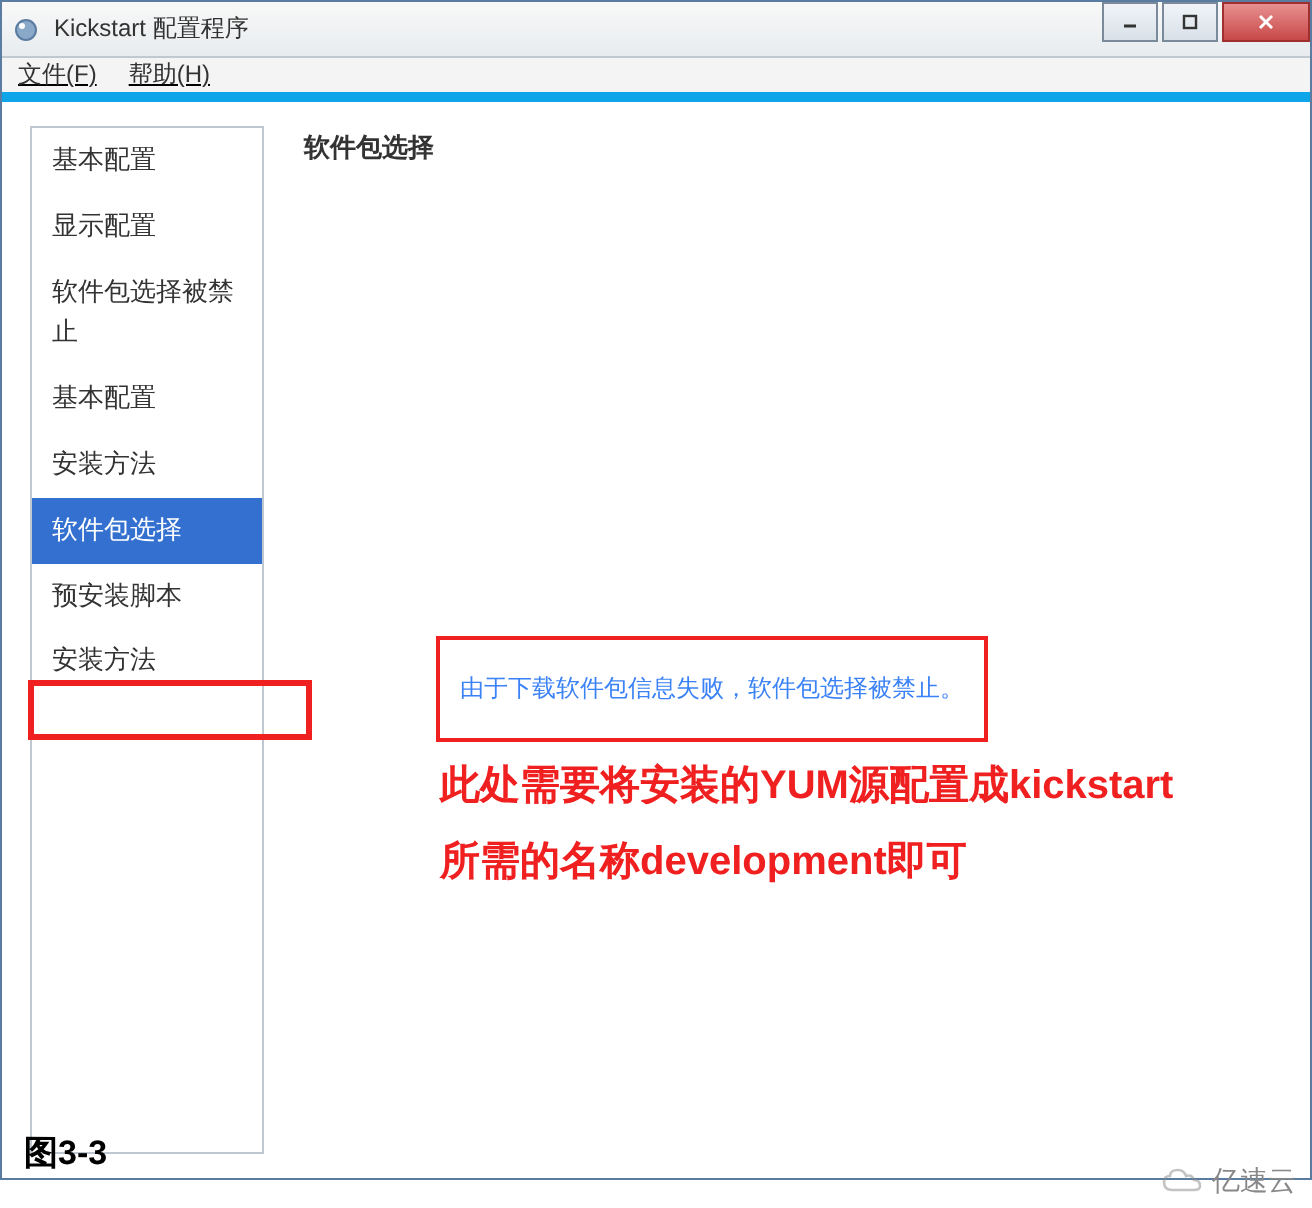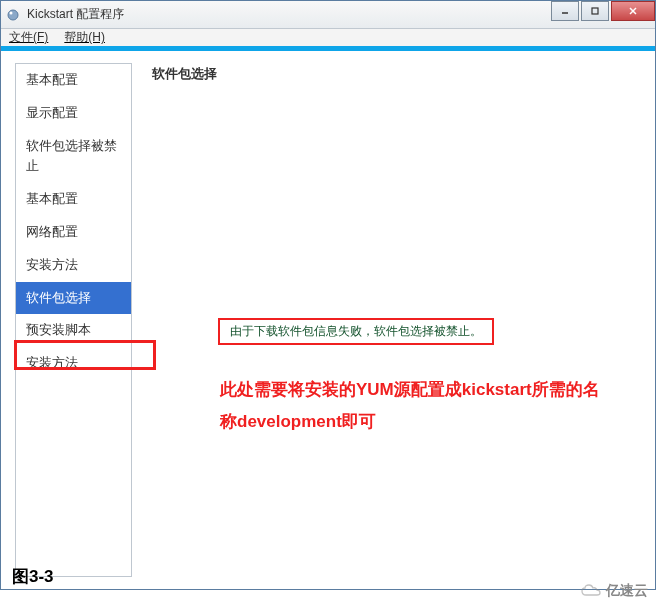--- a/index.html
+++ b/index.html
@@ -120,30 +120,30 @@
     .main-title {
       font-size: 13px;
       font-weight: bold;
       color: #333;
     }
     .error-box {
       position: absolute;
       left: 218px;
       top: 318px;
       border: 2px solid #f02020;
-      padding: 3px 10px;
+      padding: 16px 10px;
       font-size: 12px;
-      color: #14532d;
+      color: #3b82f6;
     }
     .annotation {
       position: absolute;
       left: 220px;
       top: 374px;
       width: 380px;
-      font-size: 17px;
+      font-size: 20px;
       font-weight: bold;
       color: #f02020;
       line-height: 1.9;
     }
     .figure-label {
       position: absolute;
       left: 12px;
       bottom: 16px;
       font-size: 17px;
       font-weight: bold;
@@ -151,21 +151,20 @@
     }
     .watermark {
       position: absolute;
       right: 8px;
       bottom: 4px;
       display: flex;
       align-items: center;
       gap: 4px;
       color: #888;
       font-size: 14px;
-      font-weight: bold;
     }
     .watermark svg { opacity: 0.5; }
   </style>
 </head>
 <body>
 
 <div class="window">
   <div class="titlebar">
     <span class="titlebar-icon">
       <svg width="14" height="14" viewBox="0 0 14 14">
@@ -198,21 +197,20 @@
     <span class="menu-item">文件(F)</span>
     <span class="menu-item">帮助(H)</span>
   </div>
 
   <div class="content">
     <div class="sidebar">
       <div class="sidebar-item">基本配置</div>
       <div class="sidebar-item">显示配置</div>
       <div class="sidebar-item">软件包选择被禁止</div>
       <div class="sidebar-item">基本配置</div>
-      <div class="sidebar-item">网络配置</div>
       <div class="sidebar-item">安装方法</div>
       <div class="sidebar-item selected">软件包选择</div>
       <div class="sidebar-item">预安装脚本</div>
       <div class="sidebar-item">安装方法</div>
     </div>
 
     <div class="red-box-sidebar"></div>
 
     <div class="main">
       <div class="main-title">软件包选择</div>

